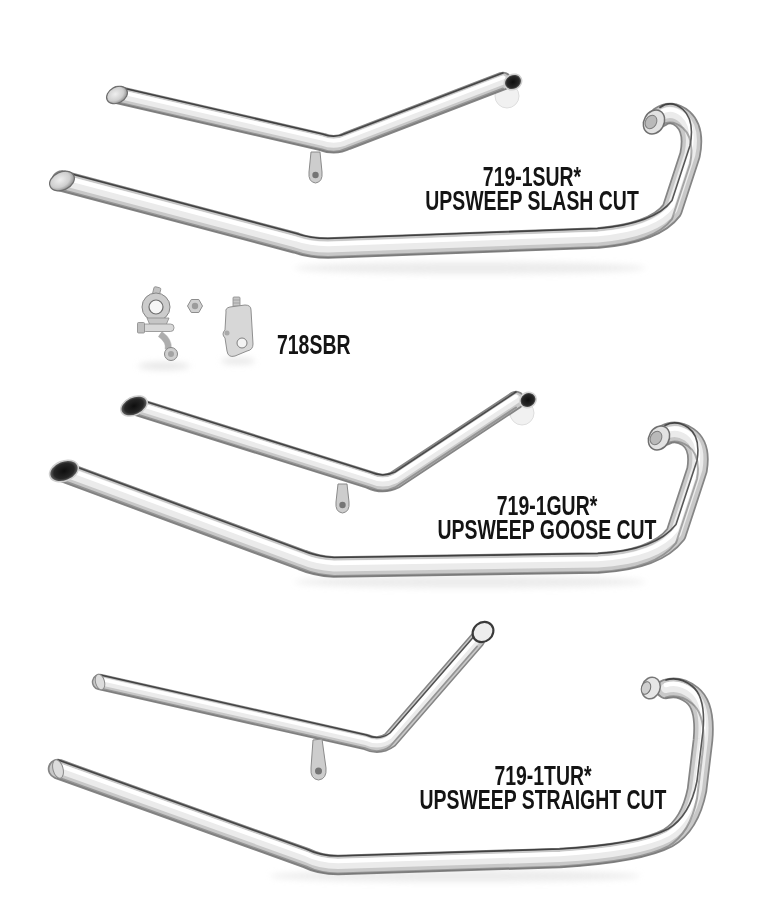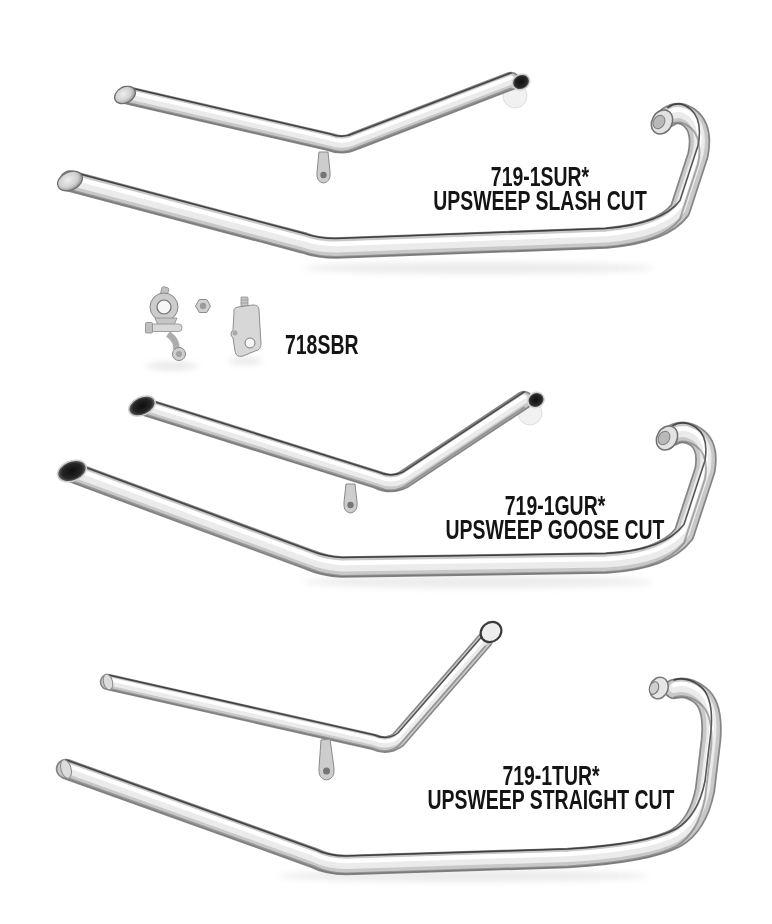--- a/index.html
+++ b/index.html
@@ -2,21 +2,21 @@
 <html style="--bg: #ffffff; --label: #141414;"><head>
 <meta charset="utf-8">
 <style>
   :root { --bg:#ffffff; --label:#141414; }
   * { margin:0; padding:0; box-sizing:border-box; }
   body {
     width:772px; height:924px; position:relative; overflow:hidden;
     background:var(--bg);
     font-family:"Liberation Sans", sans-serif;
   }
-  .stage { position:absolute; left:8px; top:0; width:696px; height:924px;text-decoration:underline; }
+  .stage { position:absolute; left:0; top:0; width:696px; height:924px;text-decoration:underline; }
   svg.art { position:absolute; left:0; top:0; }
   svg.art use { fill:none; stroke-linecap:round; stroke-linejoin:round; }
   .label {
     position:absolute; color:var(--label); white-space:nowrap;
     font-weight:700; font-size:27px; line-height:24px; text-align:center;
     transform:translateX(-50%) scaleX(0.72); transform-origin:50% 0;
     letter-spacing:0;
   }
   .label-left {
     position:absolute; color:var(--label); white-space:nowrap;

